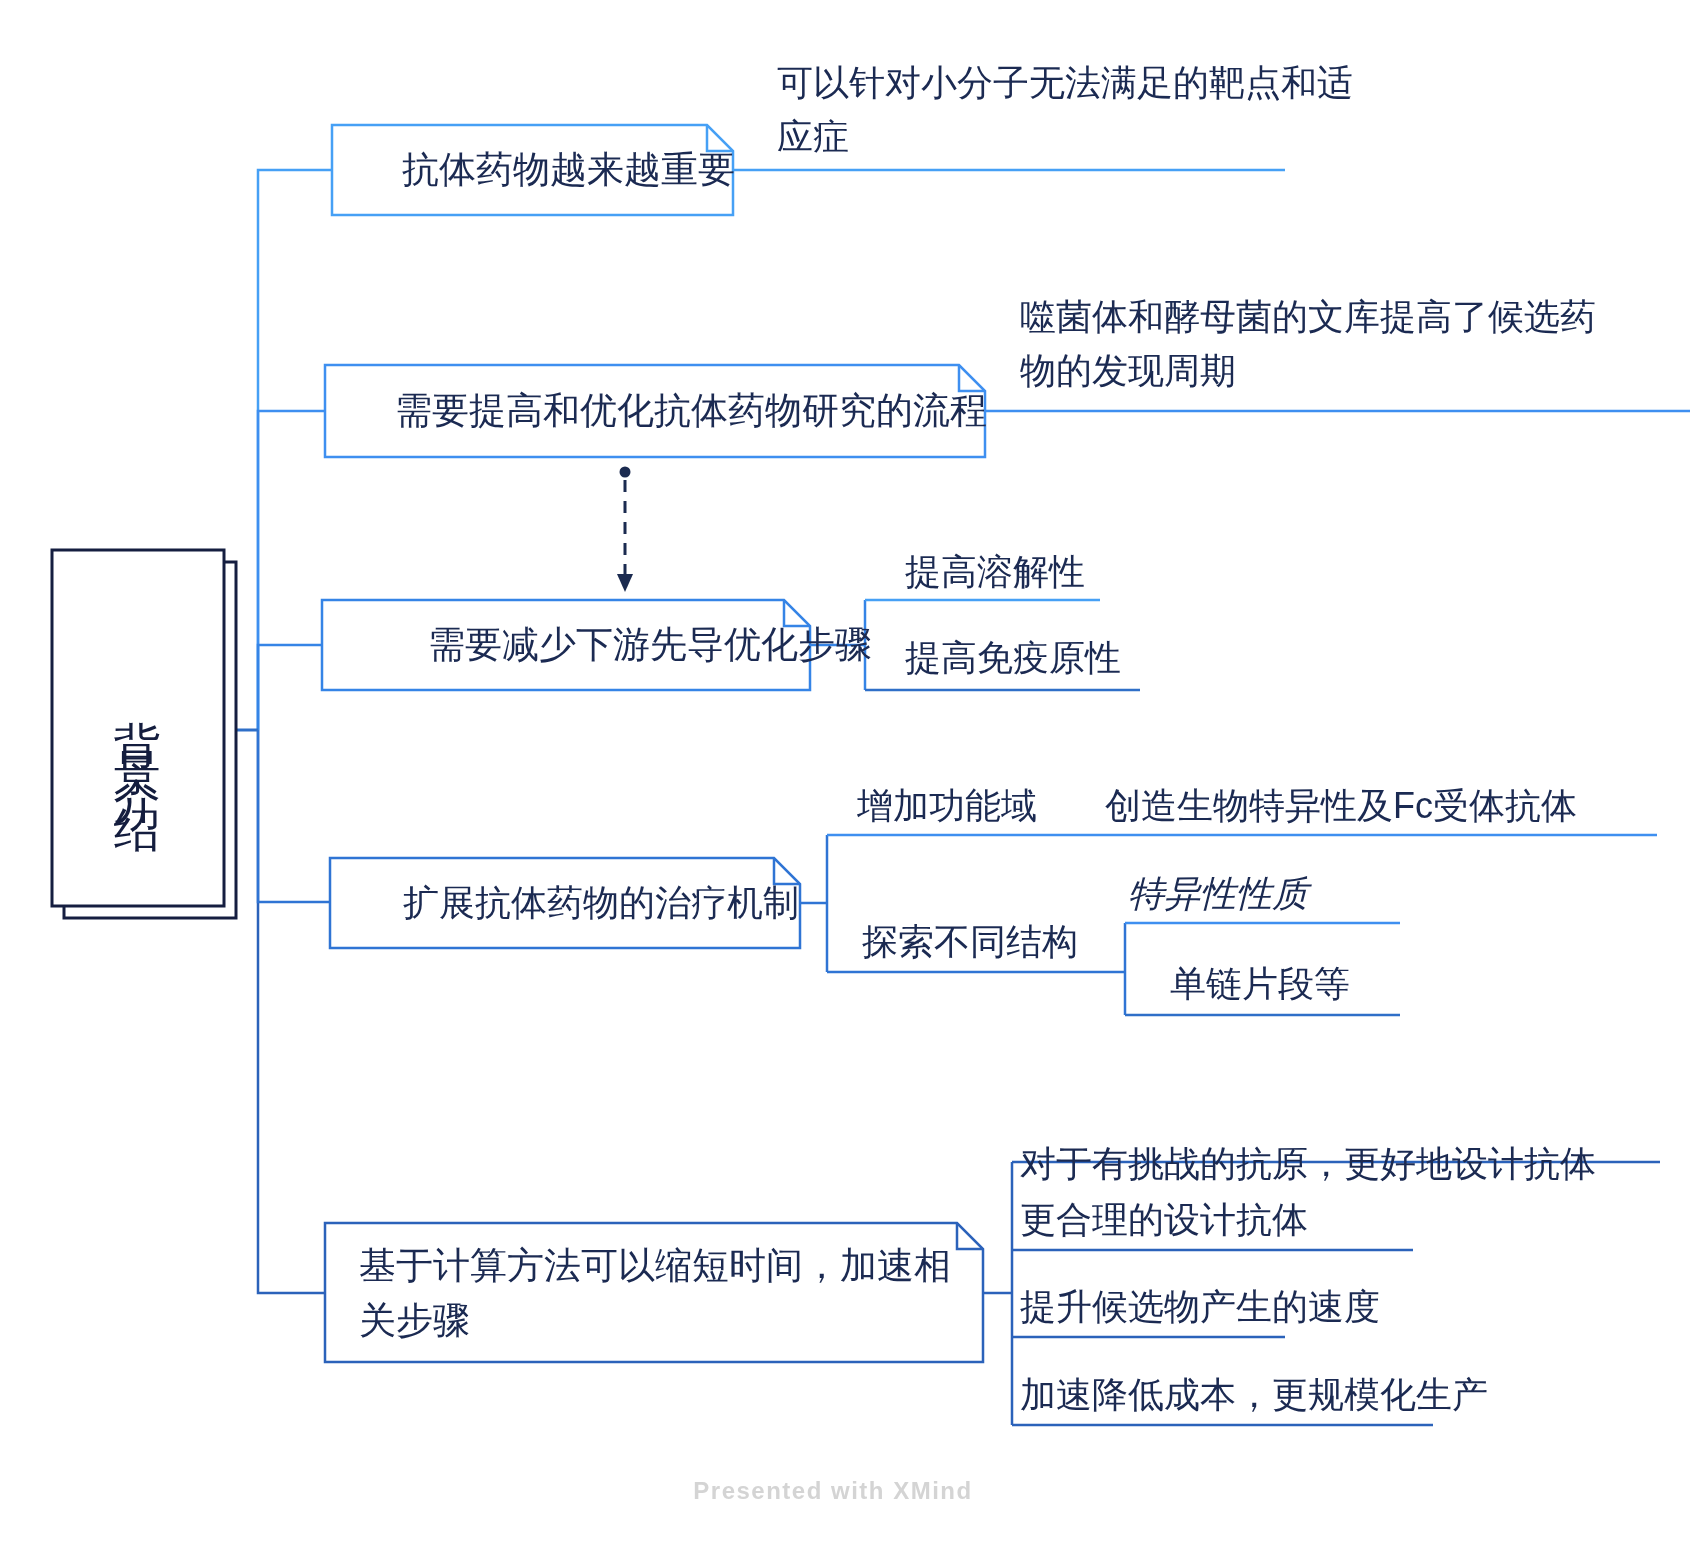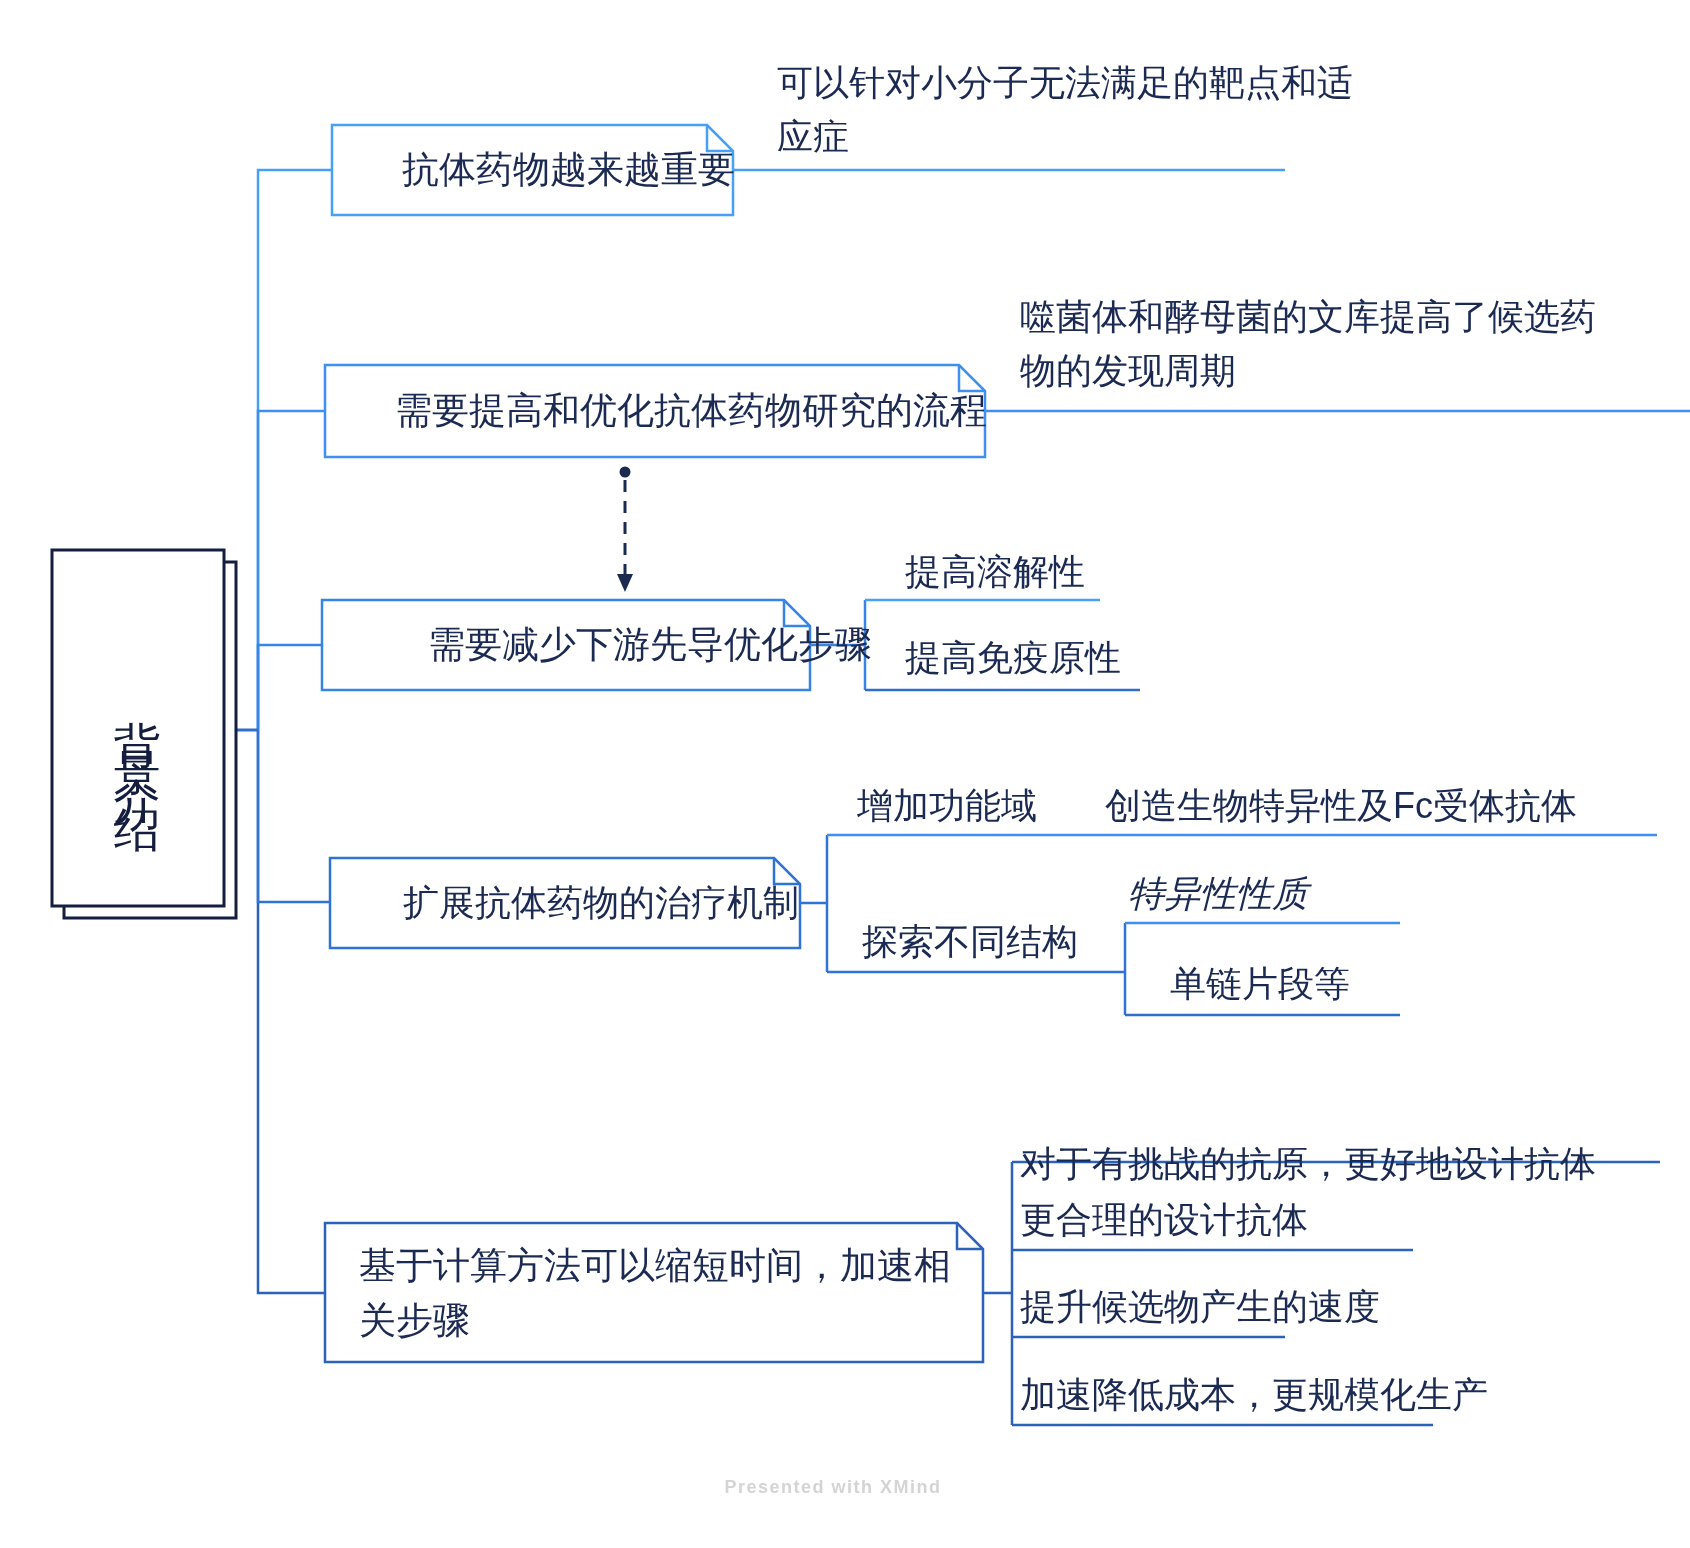--- a/index.html
+++ b/index.html
@@ -42,21 +42,21 @@
   .b5label{
     position:absolute;left:325px;top:1223px;width:658px;height:139px;
     display:flex;flex-direction:column;justify-content:center;
     box-sizing:border-box;padding-left:34px;padding-right:14px;
     font-size:37px;line-height:55px;white-space:normal;
     color:#1b2a52;text-align:left;border-radius:13px;
   }
   .watermark{
     position:absolute;left:0;top:1477px;width:1666px;
     text-align:center;
-    font-size:18px;font-weight:bold;letter-spacing:1.5px;
+    font-size:24px;font-weight:bold;letter-spacing:1.5px;
     color:#d4d4d4;
   }
 </style>
 </head>
 <body>
 
 <div class="canvas">
 
   <svg class="wires" width="1690" height="1548" viewBox="0 0 1690 1548">
 

